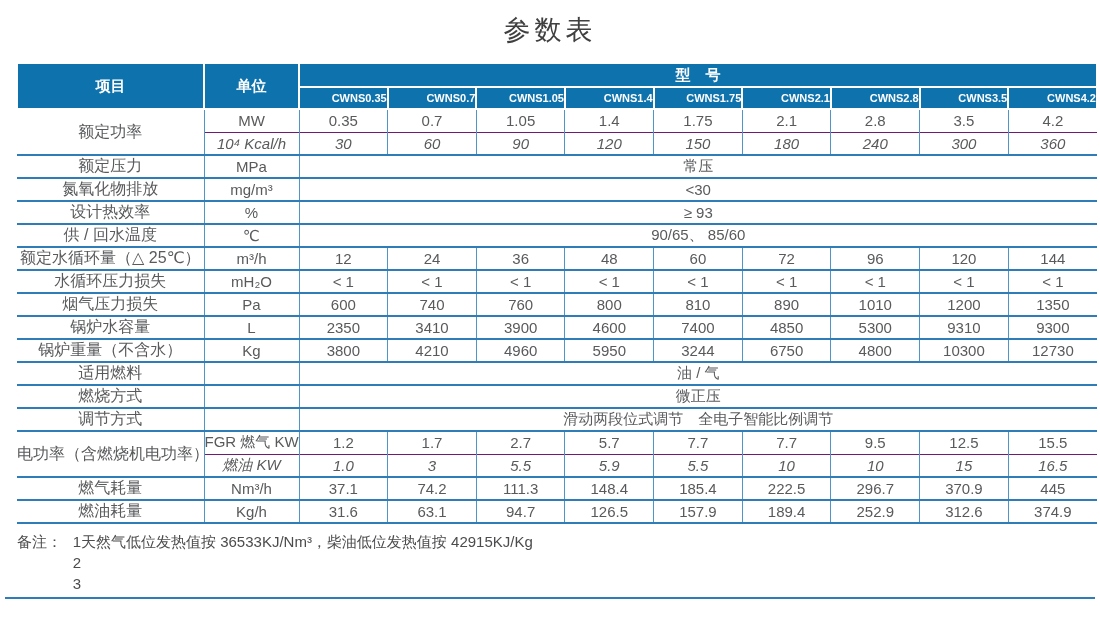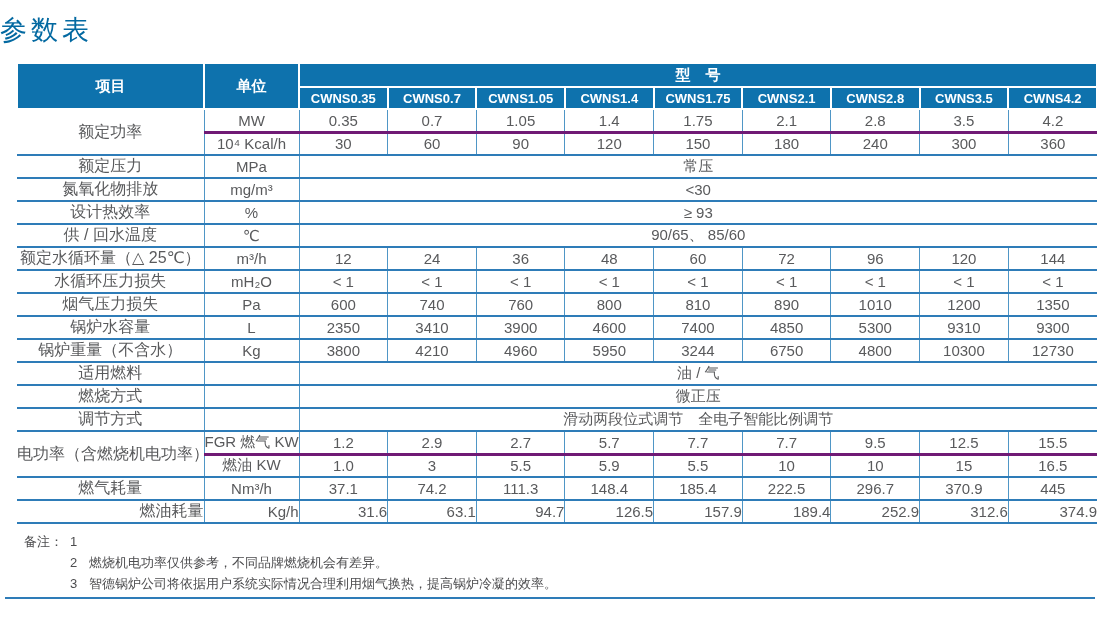--- a/index.html
+++ b/index.html
@@ -1,43 +1,43 @@
 <!DOCTYPE html>
 <html><head>
 <meta charset="utf-8">
 <style>
   * { margin:0; padding:0; box-sizing:border-box; }
   html,body { width:1100px; height:626px; background:#ffffff;
     font-family:"Liberation Sans","DejaVu Sans",sans-serif; }
   body { position:relative; overflow:hidden; }
 
   .title { position:absolute; top:12px; left:0; width:100%;
-    text-align:left; font-size:27px; color:#0369a1; letter-spacing:4px;
+    text-align:center; font-size:27px; color:#404040; letter-spacing:4px;
     font-weight:500; }
 
   table.params { position:absolute; left:16px; top:62px; width:1082px;
     border-collapse:collapse; table-layout:fixed; }
 
   thead th { background:#0e72ad; color:#ffffff; font-weight:bold;
     font-size:15px; border:2px solid #ffffff; padding:0;
     text-align:center; vertical-align:middle; }
   tr.hdr-top th { height:24px; }
-  tr.hdr-models th { height:22px; font-size:13px; }
+  tr.hdr-models th { height:22px; font-size:11px;text-align:right; }
 
   tbody td { height:23px; font-size:15px; color:#595a5c; text-align:center;
     vertical-align:middle; padding:0; border-top:2px solid #2e7cb8;
     white-space:nowrap; overflow:hidden; }
   tbody tr:first-child td { border-top:none; }
-  tbody tr.sub td { border-top:3px solid #701a75; }
-  tbody tr:last-child td { border-bottom:2px solid #2e7cb8;text-align:right; }
+  tbody tr.sub td { border-top:1px solid #701a75;font-style:italic; }
+  tbody tr:last-child td { border-bottom:2px solid #2e7cb8; }
   td.c-unit, td.c-val { border-left:1px solid #4f96c6; }
   td.c-item { font-size:16px; }
 
-  .notes { position:absolute; left:24px; top:531px; font-size:13px;
-    color:#4c4c4e; }
+  .notes { position:absolute; left:16px; top:531px; font-size:15px;
+    color:#4c4c4e;text-align:right; }
   .note-row { display:flex; line-height:21px; }
   .note-label { width:46px; flex:none; }
   .note-num { width:19px; flex:none; }
 
   .bottom-rule { position:absolute; left:5px; top:597px; width:1090px;
     height:2px; background:#2e7cb8; }
 </style>
 </head>
 <body>
 
@@ -198,21 +198,21 @@
       </tr>
       <tr>
         <td class="c-item">调节方式</td>
         <td class="c-unit"></td>
         <td class="c-val" colspan="9">滑动两段位式调节　全电子智能比例调节</td>
       </tr>
       <tr>
         <td class="c-item" rowspan="2">电功率（含燃烧机电功率）</td>
         <td class="c-unit">FGR 燃气 KW</td>
         <td class="c-val">1.2</td>
-        <td class="c-val">2.9</td>
+        <td class="c-val">1.7</td>
         <td class="c-val">2.7</td>
         <td class="c-val">5.7</td>
         <td class="c-val">7.7</td>
         <td class="c-val">7.7</td>
         <td class="c-val">9.5</td>
         <td class="c-val">12.5</td>
         <td class="c-val">15.5</td>
       </tr>
       <tr class="sub">
         <td class="c-unit">燃油 KW</td>
@@ -252,26 +252,25 @@
         <td class="c-val">312.6</td>
         <td class="c-val">374.9</td>
       </tr>
     </tbody>
 </table>
 
 <div class="notes" id="notes">
     <div class="note-row">
       <span class="note-label">备注：</span>
       <span class="note-num">1</span>
+      <span class="note-text">天然气低位发热值按 36533KJ/Nm³，柴油低位发热值按 42915KJ/Kg</span>
     </div>
     <div class="note-row">
       <span class="note-label"></span>
       <span class="note-num">2</span>
-      <span class="note-text">燃烧机电功率仅供参考，不同品牌燃烧机会有差异。</span>
     </div>
     <div class="note-row">
       <span class="note-label"></span>
       <span class="note-num">3</span>
-      <span class="note-text">智德锅炉公司将依据用户系统实际情况合理利用烟气换热，提高锅炉冷凝的效率。</span>
     </div>
   </div>
 
 <div class="bottom-rule"></div>
 
 </body></html>

